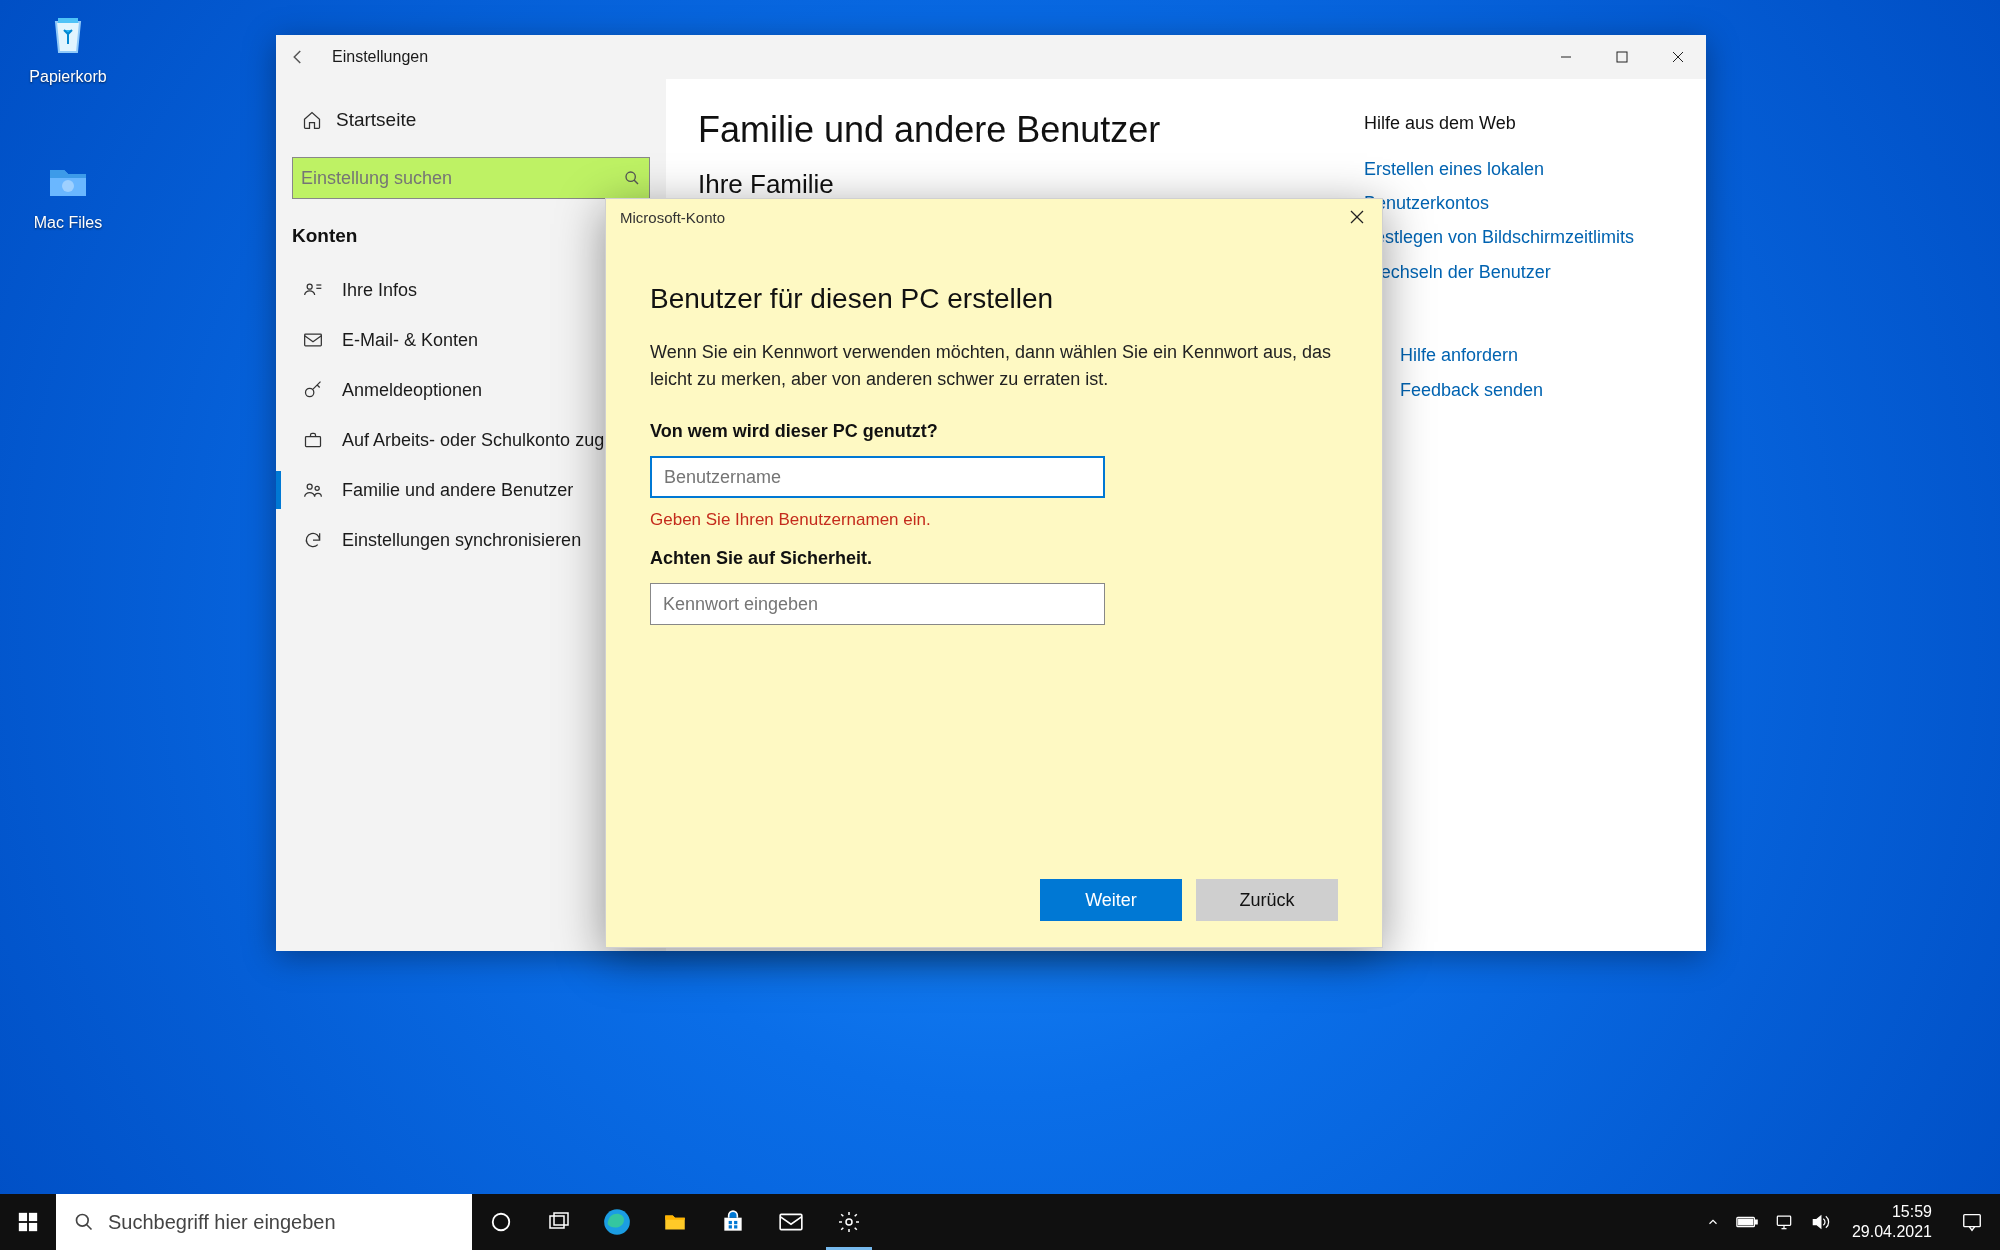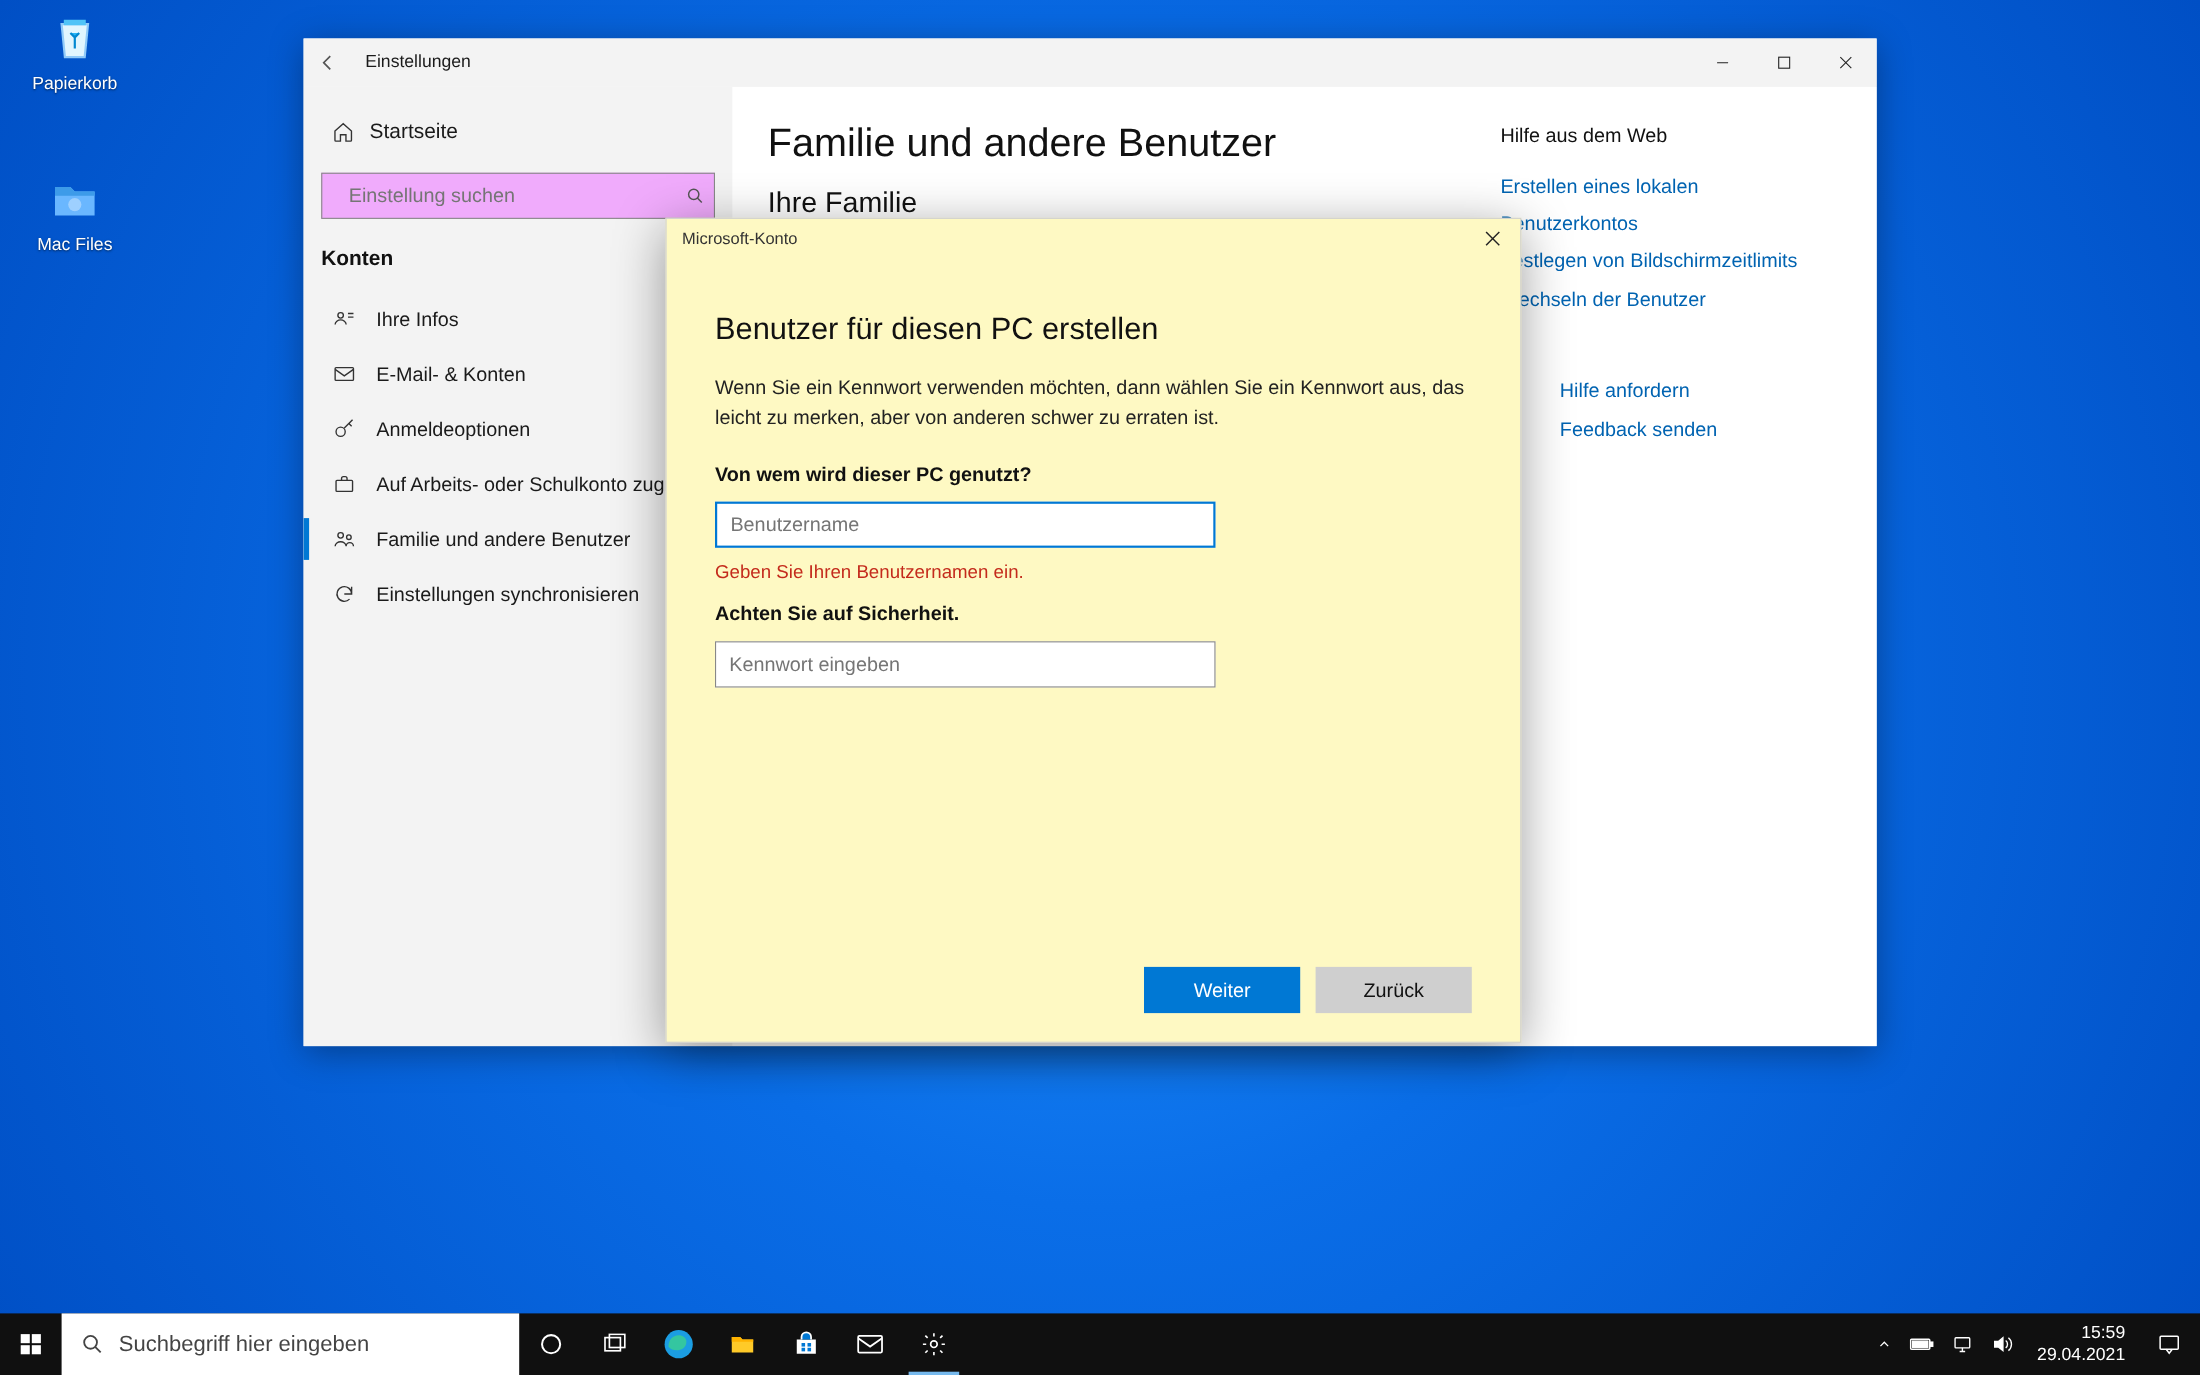--- a/index.html
+++ b/index.html
@@ -17,40 +17,40 @@
 .titlebar { height: 44px; display: flex; align-items: center; background: #f3f3f3; position: relative; }
 .titlebar .back { width: 44px; height: 44px; display:flex; align-items:center; justify-content:center; color:#555; font-size:20px; }
 .titlebar .title { font-size: 16px; color:#1a1a1a; margin-left:12px; }
 .win-controls { position:absolute; right:0; top:0; display:flex; }
 .win-controls div { width:56px; height:44px; display:flex; align-items:center; justify-content:center; color:#1a1a1a; font-size:15px; }
 
 .settings-body { flex:1; display:flex; }
 .sidebar { width: 390px; background:#f3f3f3; padding-top:18px; }
 .sidebar .home { display:flex; align-items:center; gap:14px; padding:12px 26px; font-size:19px; color:#1a1a1a; }
 .sidebar .search-wrap { margin:14px 16px 18px; position:relative; }
-.sidebar input.search { width:100%; height:42px; border:1px solid #888; background:#f0abfc; padding:0 40px 0 24px; font-size:18px; color:#333; }
+.sidebar input.search { width:100%; height:42px; border:1px solid #888; background:#bef264; padding:0 40px 0 8px; font-size:18px; color:#333; }
 .sidebar .search-wrap .mag { position:absolute; right:10px; top:50%; transform:translateY(-50%); color:#555; font-size:18px; }
 .sidebar .cat { font-size:19px; font-weight:600; padding:8px 16px 18px; color:#111; }
 .nav-item { display:flex; align-items:center; gap:18px; padding:14px 26px; font-size:18px; color:#1a1a1a; position:relative; }
 .nav-item.active::before { content:""; position:absolute; left:0; top:6px; bottom:6px; width:5px; background:#0078d4; }
 .nav-item .nav-ic { width:22px; height:22px; display:flex; align-items:center; justify-content:center; color:#333; flex-shrink:0; }
 .nav-item span.lbl { white-space:nowrap; overflow:hidden; text-overflow:ellipsis; }
 
 .main-content { flex:1; padding:30px 32px; background:#fff; display:flex; gap:40px; }
 .main-left { flex:1; max-width:680px; }
 .page-h1 { font-size:36px; font-weight:400; color:#111; margin-bottom:18px; }
 .section-h2 { font-size:26px; font-weight:400; color:#111; }
 
 .help-panel { width:310px; padding-top:4px; }
 .help-title { font-size:18px; color:#111; margin-bottom:18px; }
 .help-link { color:#0063b1; font-size:18px; line-height:1.9; cursor:pointer; display:block; }
 .help-actions { margin-top:56px; }
 .help-actions .row { display:flex; align-items:center; gap:14px; margin-bottom:14px; font-size:18px; }
 .help-actions .row .ic { width:22px; color:#333; }
-.help-actions .row a { color:#0063b1;margin-left:18px; }
+.help-actions .row a { color:#0063b1; }
 
 
 .modal { position:absolute; top:198px; left:605px; width:778px; height:750px; background:#fef9c3; box-shadow:0 10px 45px rgba(0,0,0,.4); border:1px solid #d0d0d0; }
 .modal-title { height:36px; display:flex; align-items:center; padding:0 14px; font-size:15px; color:#333; position:relative; }
 .modal-close { position:absolute; right:0; top:0; width:50px; height:36px; display:flex; align-items:center; justify-content:center; font-size:17px; color:#222; }
 .modal-body { padding:48px 44px 0; }
 .modal-h { font-size:28px; font-weight:400; color:#111; margin-bottom:24px; }
 .modal-p { font-size:18px; color:#222; line-height:1.5; margin-bottom:28px; }
 .form-label { font-size:18px; font-weight:600; color:#111; margin-bottom:14px; }
 .text-input { width:455px; height:42px; border:1px solid #888; padding:0 12px; font-size:18px; color:#333; display:block; margin-bottom:12px; }

